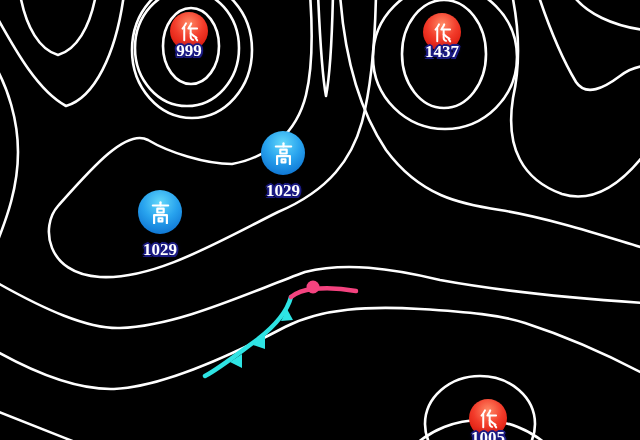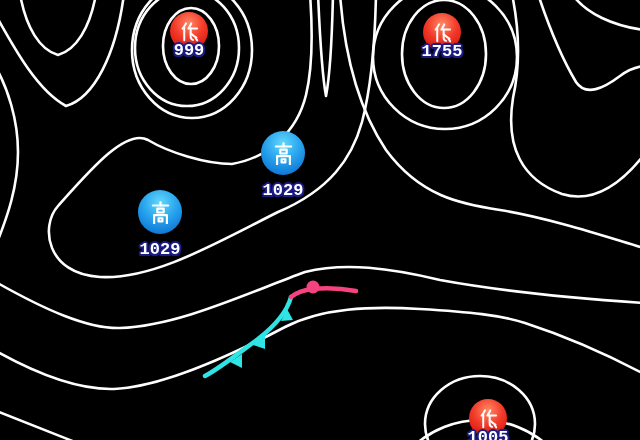--- a/index.html
+++ b/index.html
@@ -1,17 +1,17 @@
 <!DOCTYPE html>
 <html style="--bg: #000000; --isobar: #ffffff; --low-fill: #d81408; --low-hi: #ff8a66; --high-fill: #0b6fd0; --high-hi: #63d8fa; --label-text: #ffffff; --label-halo: #1c1c85;"><head>
 <meta charset="utf-8">
 <style>
   html,body{margin:0;padding:0;background:#000;}
   #stage{position:relative;width:640px;height:440px;background:var(--bg,#000);overflow:hidden;
-         font-family:Liberation Mono, monospace;}
+         font-family:Liberation Serif, serif;}
   #isobar-svg{position:absolute;left:0;top:0;}
   .isobar{fill:none;stroke:var(--isobar,#fff);stroke-width:2.6;stroke-linecap:round;stroke-linejoin:round;}
   .front-line{fill:none;stroke-width:4.5;stroke-linecap:round;stroke-linejoin:round;}
   .marker{position:absolute;width:0;height:0;}
   .bubble{position:absolute;transform:translate(-50%,-50%);border-radius:50%;
           display:flex;align-items:center;justify-content:center;}
   .bubble.low{width:38px;height:38px;
      background:radial-gradient(circle at 50% 30%, var(--low-hi,#ff8a66) 0%, #f23b2a 45%, var(--low-fill,#d81408) 88%);}
   .bubble.high{width:44px;height:44px;
      background:radial-gradient(circle at 50% 28%, var(--high-hi,#63d8fa) 0%, #28a3ee 45%, var(--high-fill,#0b6fd0) 90%);}
@@ -89,21 +89,21 @@
           <svg class="glyph" width="19" height="21" viewBox="0 0 16 18">
             <path d="M5 2 C4 4 3 5.5 2 6.5"></path>
             <path d="M3.5 5.5 V16.5"></path>
             <path d="M9.5 2 C9 3.5 8.5 4.5 7.5 5.5"></path>
             <path d="M7 6.5 H14.5"></path>
             <path d="M9 6.5 V13.5 C9 15 9.8 15.8 11 16.2"></path>
             <path d="M9 10.5 C10.5 12 12.5 13.5 14 14.2"></path>
             <path d="M13.2 14.6 L14.6 16.6"></path>
           </svg>
         </div>
-        <div class="pvalue">1755</div>
+        <div class="pvalue">1437</div>
       </div>
       <div class="marker high" style="left: 283px; top: 153px;">
         <div class="bubble high">
           <svg class="glyph" width="21" height="23" viewBox="0 0 16 18">
             <path d="M8 1 V3.5"></path>
             <path d="M2 3.5 H14"></path>
             <path d="M5.5 6 H10.5 V9 H5.5 Z"></path>
             <path d="M3 17.5 V11 H13 V17.5"></path>
             <path d="M6.5 13.5 H9.5 V16 H6.5 Z"></path>
           </svg>

